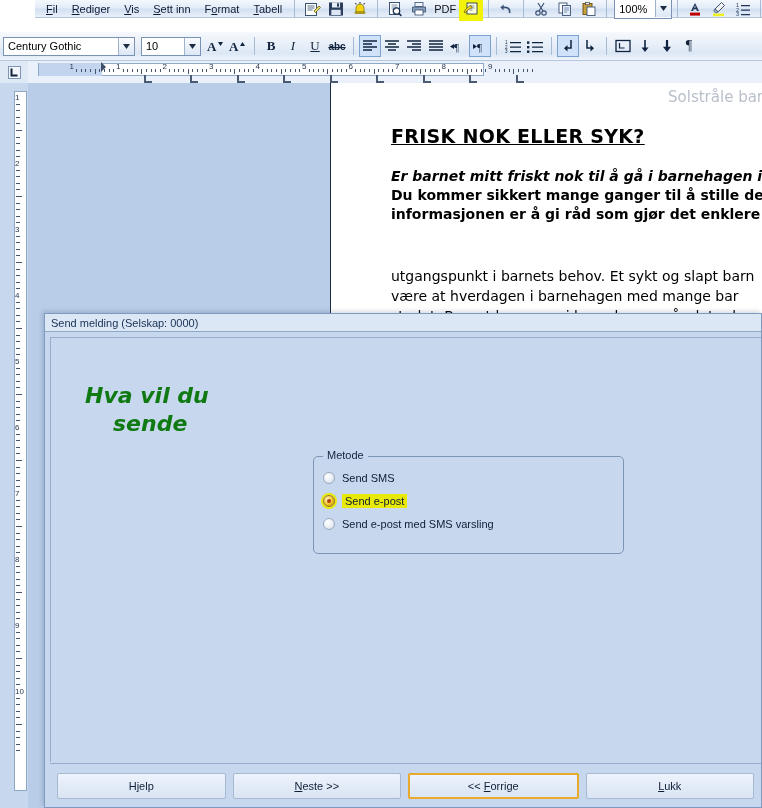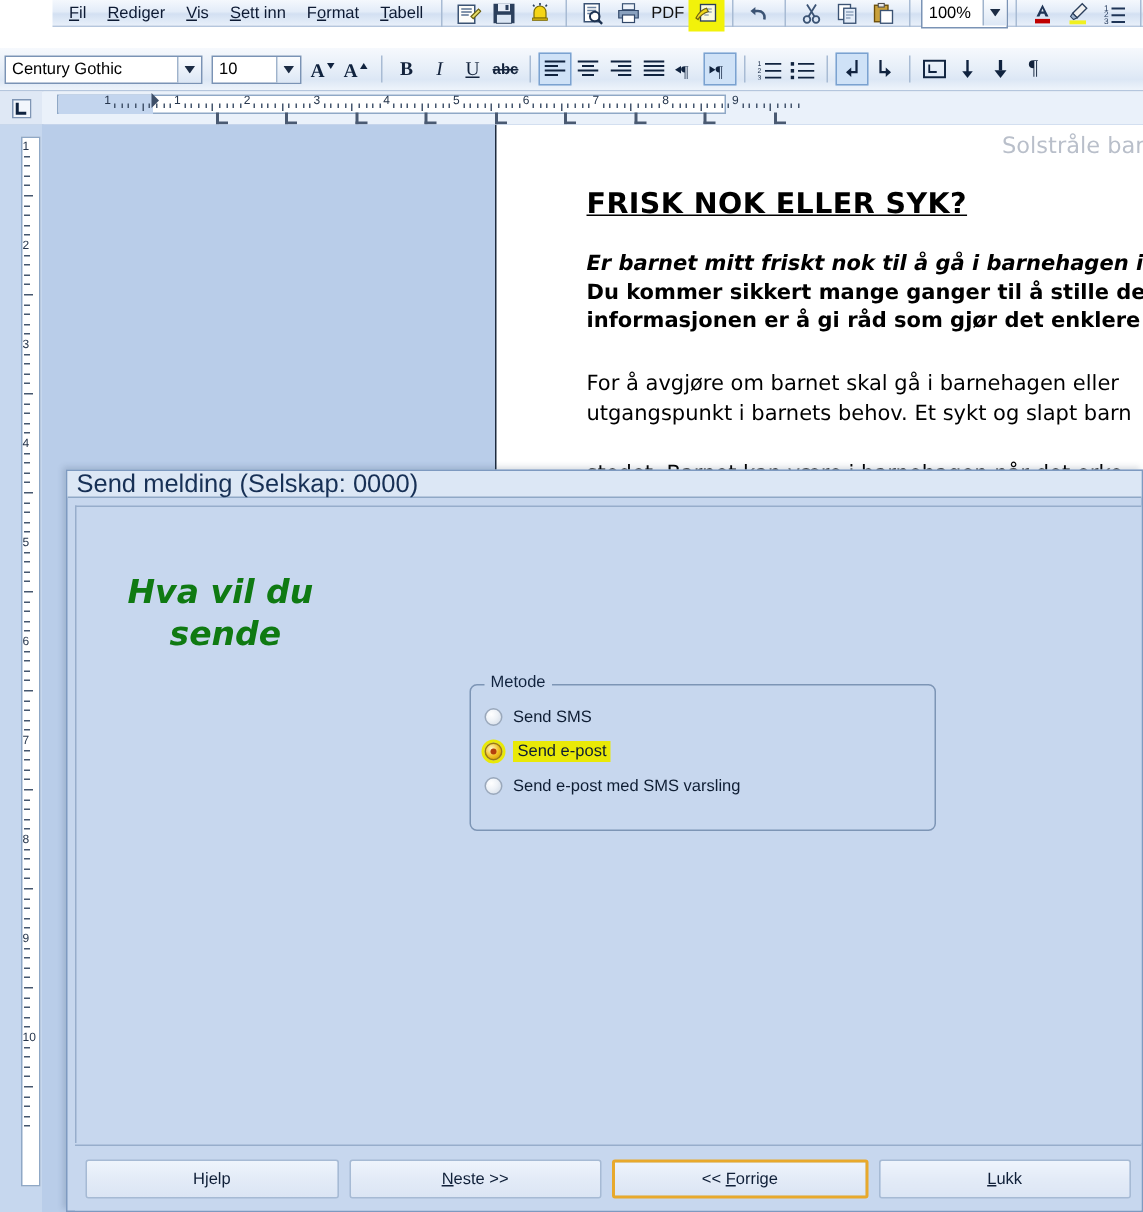--- a/index.html
+++ b/index.html
@@ -148,21 +148,21 @@
     position: absolute; left: 44px; top: 313px; width: 718px; height: 495px;
     background: #c7d7ee;
     border: 1px solid #7e9ac0;
     box-sizing: border-box;
     box-shadow: -2px -2px 4px rgba(40,60,90,0.18);
   }
   .dlg-title {
     height: 18px; background: #dce7f5;
     border-bottom: 1px solid #8fa8c6;
     display: flex; align-items: center;
-    padding-left: 6px; font-size: 17px; color: #173055;
+    padding-left: 6px; font-size: 11px; color: #173055;
     box-sizing: border-box;
   }
   .dlg-client {
     position: absolute; left: 5px; top: 23px; right: 0px; bottom: 45px;
     background: #c7d7ee;
     border-left: 1px solid #97adcb; border-top: 1px solid #97adcb;
     box-sizing: border-box;
   }
   .dlg-heading {
     position: absolute; left: 34px; top: 44px;
@@ -738,23 +738,23 @@
     <div class="page">
       <div class="page-header">Solstråle barneh</div>
       <div class="page-body">
         <div class="doc-h1">FRISK NOK ELLER SYK?</div>
         <p class="doc-lead">
           <span class="it">Er barnet mitt friskt nok til å gå i barnehagen i dag?</span><br>
           <span>Du kommer sikkert mange ganger til å stille deg sel</span><br>
           <span>informasjonen er å gi råd som gjør det enklere for d</span>
         </p>
         <p class="doc-p">
-          <span>For å avgjøre om barnet skal gå i barnehagen eller</span><br>
+          <br>
           <span>utgangspunkt i barnets behov.  Et sykt og slapt barn</span><br>
-          <br>
+          <span>være at hverdagen i barnehagen med mange bar</span><br>
           <span>stedet. Barnet kan være i barnehagen når det erke</span>
         </p>
       </div>
     </div>
   </div>
 
   <div class="dialog">
     <div class="dlg-title">
       <span>Send melding (Selskap: 0000)</span>
     </div>

